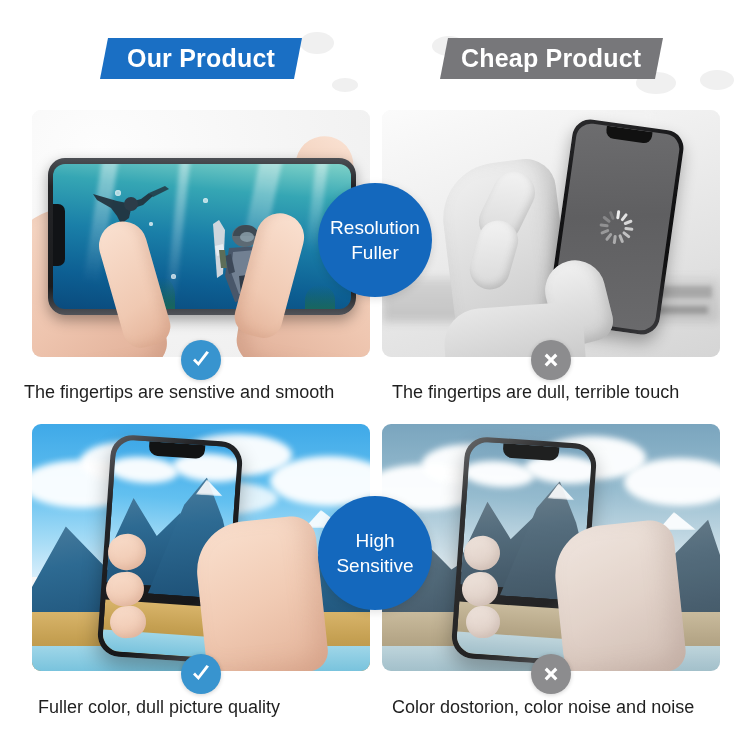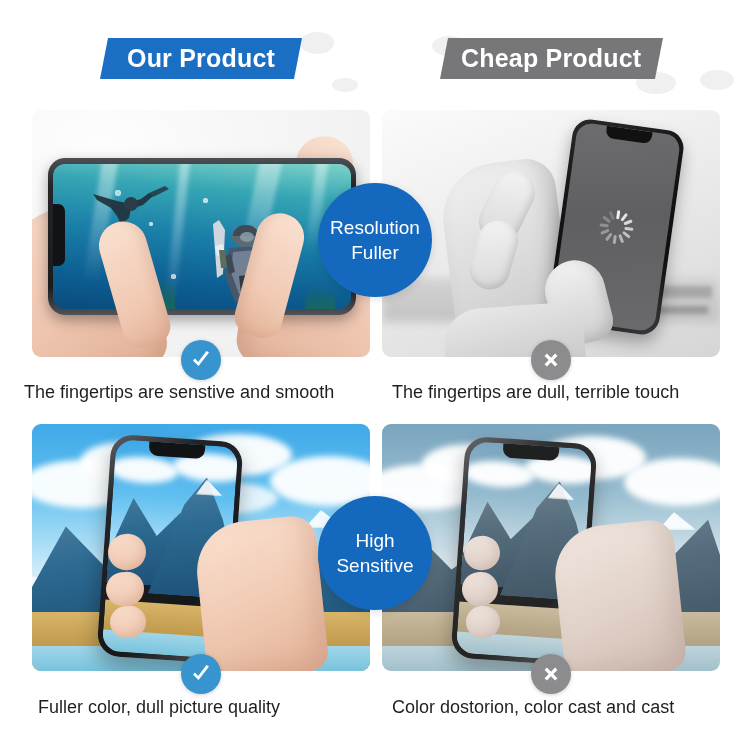--- a/index.html
+++ b/index.html
@@ -635,13 +635,13 @@
 </div>
 <div class="verdict bad v-br">
   <svg width="22" height="22" viewBox="0 0 24 24">
     <path d="M5 7.5 L7.5 5 L12 9.5 L16.5 5 L19 7.5 L14.5 12 L19 16.5 L16.5 19 L12 14.5 L7.5 19 L5 16.5 L9.5 12 Z" fill="#ffffff"></path>
   </svg>
 </div>
 
 <div class="caption c-tl">The fingertips are senstive and smooth</div>
 <div class="caption c-tr">The fingertips are dull, terrible touch</div>
 <div class="caption c-bl">Fuller color, dull picture quality</div>
-<div class="caption c-br">Color dostorion, color cast and cast</div>
+<div class="caption c-br">Color dostorion, color noise and noise</div>
 
 </body></html>

